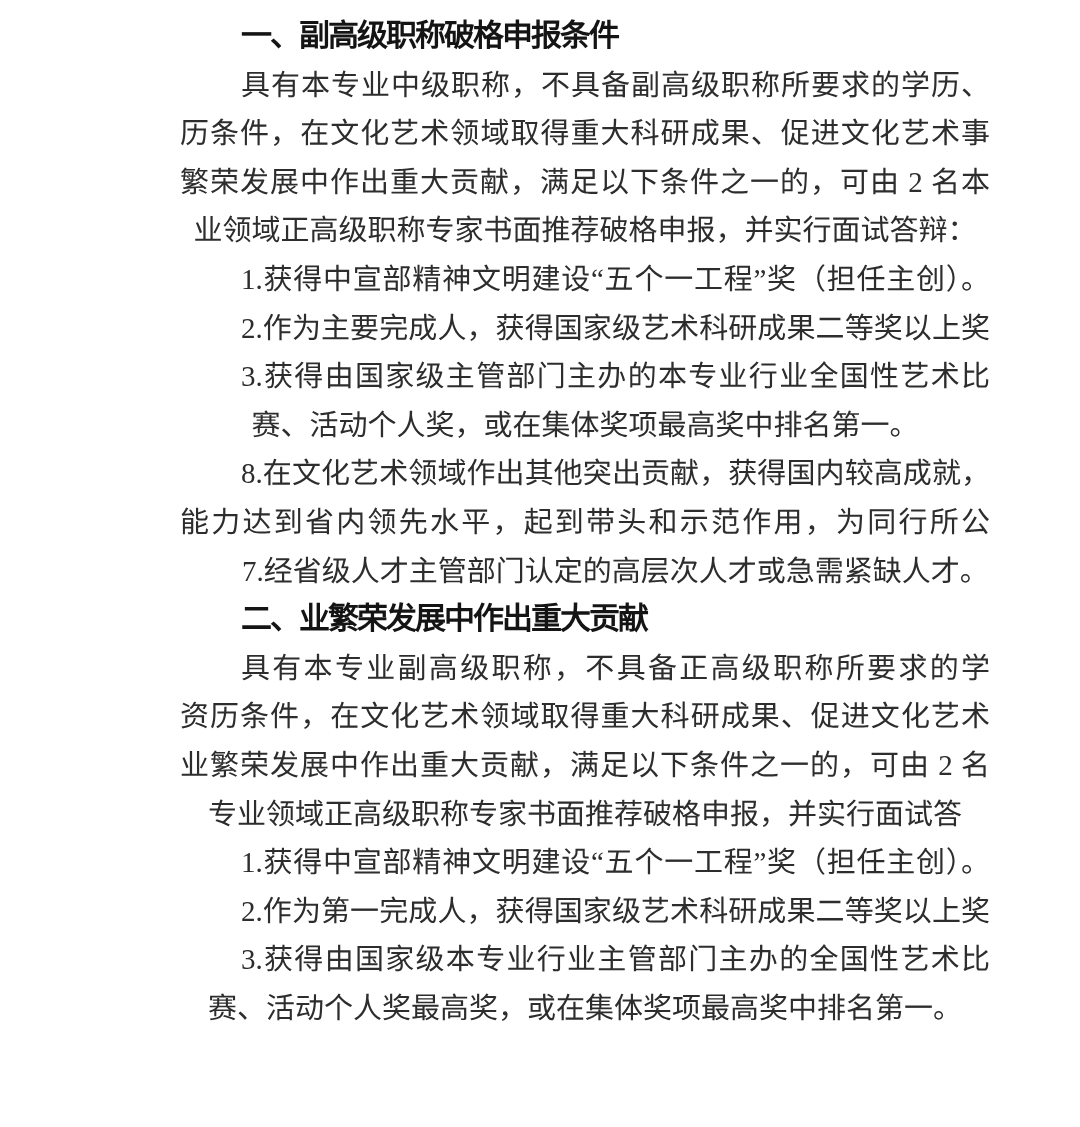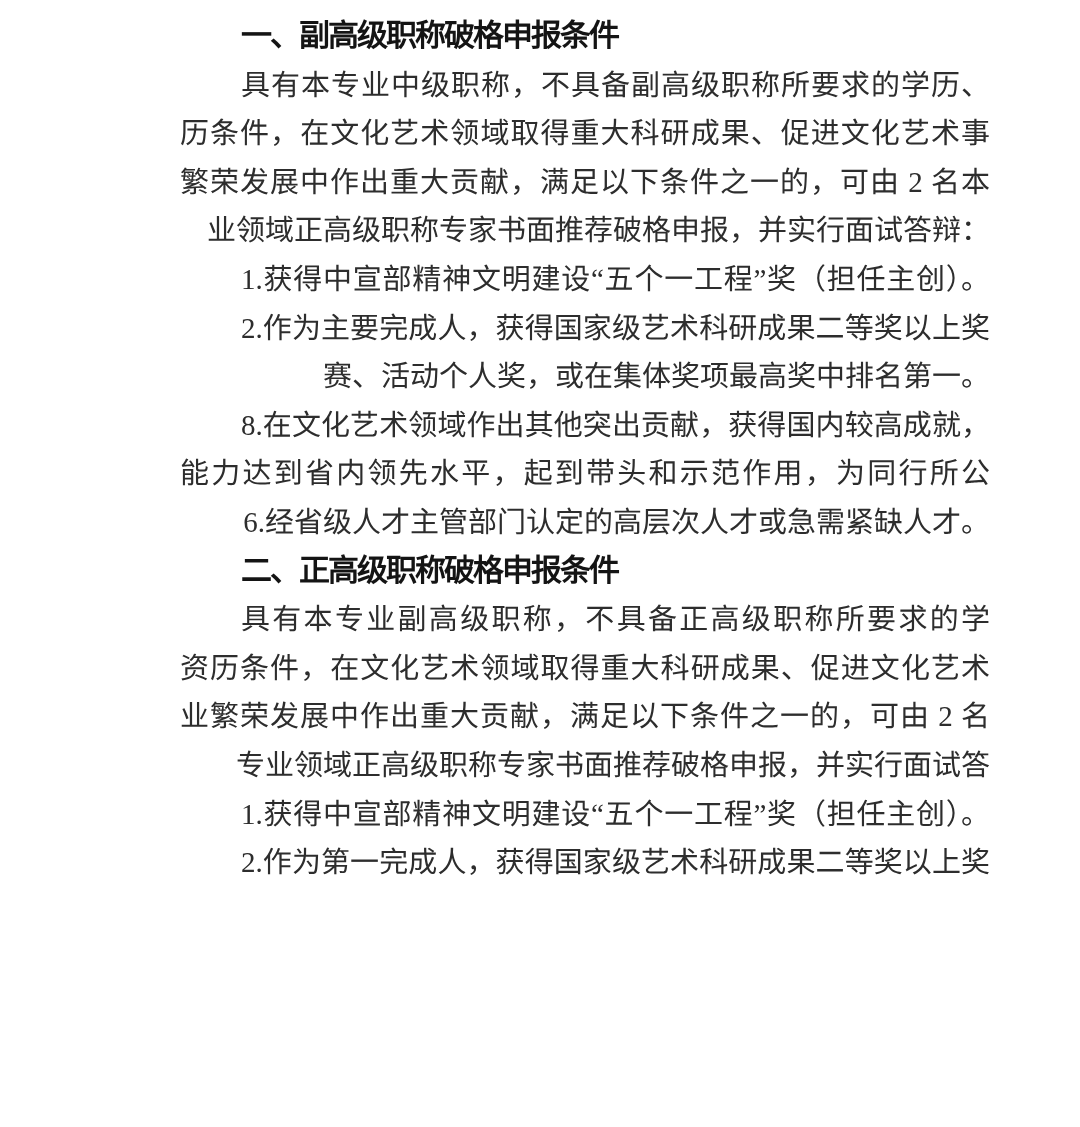--- a/index.html
+++ b/index.html
@@ -37,21 +37,21 @@
   .para {
     margin: 0;
     font-family: "Liberation Serif", "DejaVu Serif", serif;
     font-size: 29px;
     line-height: 48.6px;
     color: #2d2d2d;
   }
   .line {
     display: block;
     height: 48.6px;
-    text-align: right;
+    text-align: center;
     overflow: hidden;
   }
   .line.fill {
     text-align: justify;
     text-align-last: justify;
   }
   .line.indent {
     text-indent: 61px;
   }
 </style>
@@ -67,36 +67,41 @@
         <span class="line fill">繁荣发展中作出重大贡献，满足以下条件之一的，可由 2 名本专</span>
         <span class="line">业领域正高级职称专家书面推荐破格申报，并实行面试答辩：</span>
       </p>
       <p class="para">
         <span class="line indent fill">1.获得中宣部精神文明建设“五个一工程”奖（担任主创）。</span>
       </p>
       <p class="para">
         <span class="line indent fill">2.作为主要完成人，获得国家级艺术科研成果二等奖以上奖项。</span>
       </p>
       <p class="para">
+        <span class="line indent fill">3.获得由国家级主管部门主办的本专业行业全国性艺术比</span>
         <span class="line">赛、活动个人奖，或在集体奖项最高奖中排名第一。</span>
       </p>
       <p class="para">
         <span class="line indent fill">8.在文化艺术领域作出其他突出贡献，获得国内较高成就，</span>
         <span class="line fill">能力达到省内领先水平，起到带头和示范作用，为同行所公认，</span>
       </p>
       <p class="para">
-        <span class="line indent">6.经省级人才主管部门认定的高层次人才或急需紧缺人才。</span>
+        <span class="line indent">7.经省级人才主管部门认定的高层次人才或急需紧缺人才。</span>
       </p>
-      <h2 class="heading">二、正高级职称破格申报条件</h2>
+      <h2 class="heading">二、业繁荣发展中作出重大贡献</h2>
       <p class="para">
         <span class="line indent fill">具有本专业副高级职称，不具备正高级职称所要求的学历、</span>
         <span class="line fill">资历条件，在文化艺术领域取得重大科研成果、促进文化艺术事</span>
         <span class="line fill">业繁荣发展中作出重大贡献，满足以下条件之一的，可由 2 名本</span>
         <span class="line">专业领域正高级职称专家书面推荐破格申报，并实行面试答辩：</span>
       </p>
       <p class="para">
         <span class="line indent fill">1.获得中宣部精神文明建设“五个一工程”奖（担任主创）。</span>
       </p>
       <p class="para">
         <span class="line indent fill">2.作为第一完成人，获得国家级艺术科研成果二等奖以上奖项。</span>
       </p>
+      <p class="para">
+        <span class="line indent fill">3.获得由国家级本专业行业主管部门主办的全国性艺术比</span>
+        <span class="line">赛、活动个人奖最高奖，或在集体奖项最高奖中排名第一。</span>
+      </p>
     </div>
 </main>
 
 </body></html>

